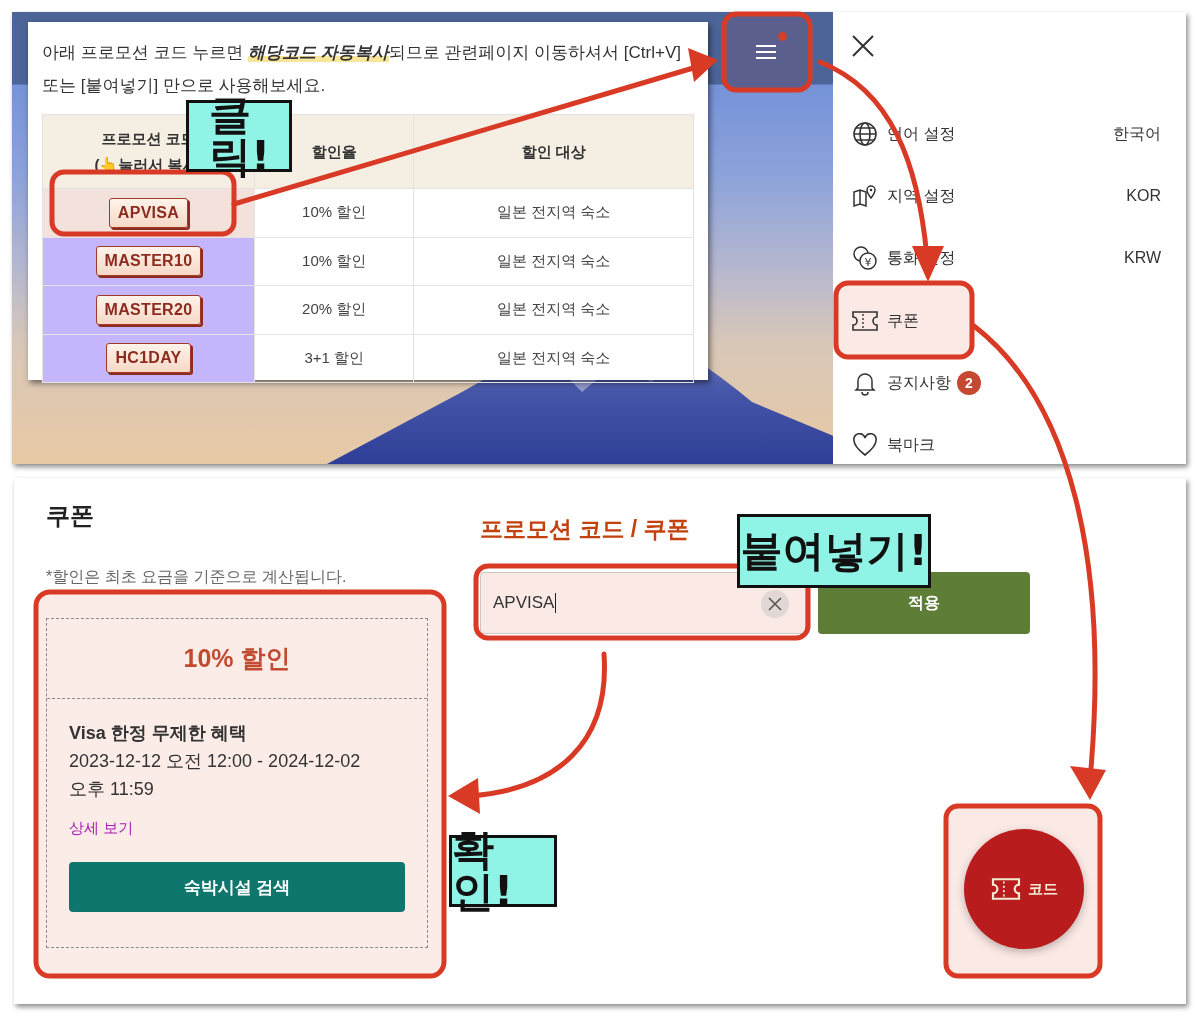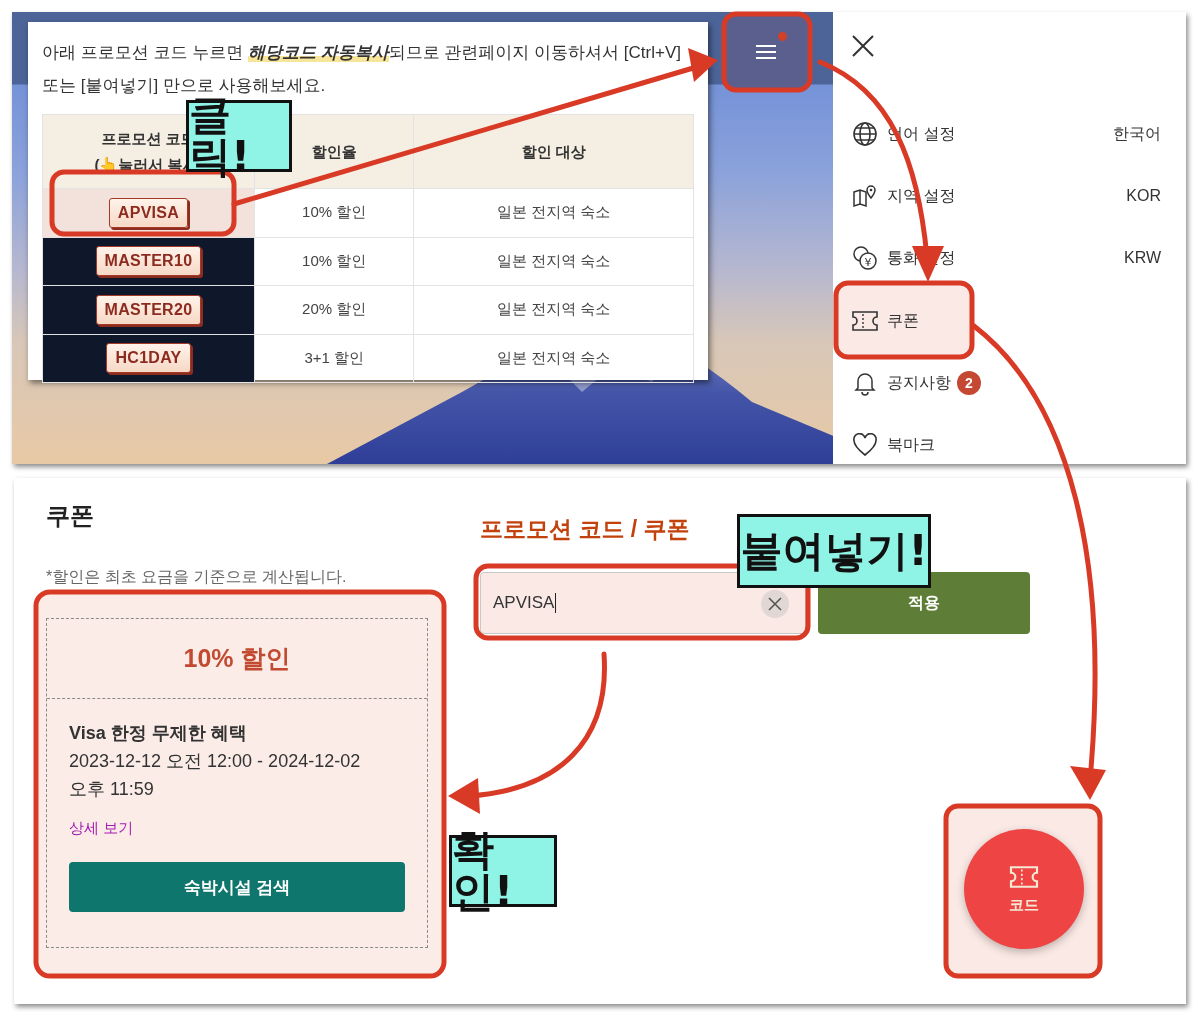--- a/index.html
+++ b/index.html
@@ -22,21 +22,21 @@
   .menu-btn .bars::after { content: ""; position: absolute; left: 0; right: 0; top: 4px; height: 2px; background: #fff; }
   .menu-btn .dot { position: absolute; left: 52px; top: 16px; width: 9px; height: 9px; border-radius: 50%; background: #d2402a; }
 
   
   .promo-card { position: absolute; left: 16px; top: 10px; width: 680px; height: 358px; background: #fff; box-shadow: 2px 3px 6px rgba(0,0,0,0.5); padding: 14px 14px 0 14px; }
   .promo-intro { font-size: 17px; line-height: 33px; color: #333; }
   .promo-intro .hl { font-weight: bold; font-style: italic; background: linear-gradient(transparent 70%, #f7e59a 70%); }
   .promo-table { margin-top: 12px; width: 100%; border-collapse: collapse; font-size: 15px; }
   .promo-table th { background: #f4efe2; font-weight: bold; height: 74px; border: 1px solid #e3e3e3; color: #333; line-height: 26px; }
   .promo-table td { height: 48.5px; border: 1px solid #e3e3e3; text-align: center; color: #444; }
-  .promo-table td.code-cell { background: #0f172a; width: 212px; }
+  .promo-table td.code-cell { background: #c4b5fd; width: 212px; }
   .code-btn { display: inline-block; padding: 5px 8px; background: linear-gradient(#fff3ea, #f6d8c6); border: 1px solid #a23a27; border-radius: 3px; box-shadow: 2px 2px 0 #8c2b1e; color: #8c2b1e; font-weight: bold; font-size: 16px; letter-spacing: 0.3px; }
 
   
   .side-menu { position: absolute; left: 821px; top: 0; width: 353px; height: 452px; background: #fff; }
   .close-x { position: absolute; left: 16px; top: 20px; width: 28px; height: 28px; }
   .menu-item { position: absolute; left: 18px; width: 310px; height: 40px; display: flex; align-items: center; font-size: 16px; color: #333; }
   .menu-item .ico { width: 28px; height: 28px; margin-right: 8px; display: flex; align-items: center; justify-content: center; }
   .menu-item .val { margin-left: auto; color: #333; }
   .badge { display: inline-flex; width: 24px; height: 24px; border-radius: 50%; background: #c54832; color: #fff; font-size: 14px; font-weight: bold; align-items: center; justify-content: center; margin-left: 6px; }
   .coupon-highlight { position: absolute; left: 5px; top: 271px; width: 136px; height: 74px; background: #fbe9e5; border-radius: 10px; }
@@ -53,26 +53,26 @@
   .coupon-card .detail { font-size: 15px; color: #a21caf; margin-top: 16px; }
   .coupon-card .search-btn { margin-top: 24px; height: 50px; background: #0f766e; border-radius: 4px; color: #fff; font-size: 17px; font-weight: bold; display: flex; align-items: center; justify-content: center; }
 
   .promo-label { position: absolute; left: 466px; top: 36px; font-size: 23px; font-weight: bold; color: #c2410c; }
   .promo-input { position: absolute; left: 466px; top: 94px; width: 326px; height: 62px; background: #fbe9e5; border: 1px solid #c8c8c8; border-radius: 4px; display: flex; align-items: center; padding-left: 12px; font-size: 17px; color: #333; }
   .promo-input .caret { width: 1px; height: 20px; background: #222; margin-left: 1px; }
   .promo-input .clear { position: absolute; right: 16px; top: 17px; width: 28px; height: 28px; border-radius: 50%; background: #e1d7d5; display: flex; align-items: center; justify-content: center; }
   .apply-btn { position: absolute; left: 804px; top: 94px; width: 212px; height: 62px; background: #5e7e37; border-radius: 4px; color: #fff; font-size: 16px; font-weight: bold; display: flex; align-items: center; justify-content: center; }
 
   .fab-hl { position: absolute; left: 932px; top: 330px; width: 154px; height: 166px; background: #fbe9e5; border-radius: 10px; }
-  .fab { position: absolute; left: 950px; top: 351px; width: 120px; height: 120px; border-radius: 50%; background: #ef4444; box-shadow: 0 3px 8px rgba(0,0,0,0.25); display: flex; flex-direction: column; align-items: center; justify-content: center; color: #f3ead5; font-size: 15px; font-weight: bold; gap: 6px; }
+  .fab { position: absolute; left: 950px; top: 351px; width: 120px; height: 120px; border-radius: 50%; background: #b91c1c; box-shadow: 0 3px 8px rgba(0,0,0,0.25); display: flex; flex-direction: row; align-items: center; justify-content: center; color: #f3ead5; font-size: 15px; font-weight: bold; gap: 6px; }
 
   
   .annot { position: absolute; left: 0; top: 0; width: 1200px; height: 1018px; pointer-events: none; }
   .callout { position: absolute; background: #8ff3e6; border: 3px solid #111; color: #111; font-weight: bold; display: flex; align-items: center; justify-content: center; font-family: "DejaVu Sans", sans-serif; line-height: 1; }
-  #callout-click { left: 186px; top: 100px; width: 106px; height: 72px; font-size: 42px; }
+  #callout-click { left: 186px; top: 100px; width: 106px; height: 72px; font-size: 42px; padding-left: 20px; }
   #callout-paste { left: 737px; top: 514px; width: 194px; height: 74px; font-size: 42px; }
   #callout-confirm { left: 449px; top: 835px; width: 108px; height: 72px; font-size: 42px; }
 </style>
 </head>
 <body>
 
 <div id="top-panel" class="panel">
   <div class="hero">
     <svg class="mountain" viewBox="0 0 560 160" preserveAspectRatio="none">
       <defs>

